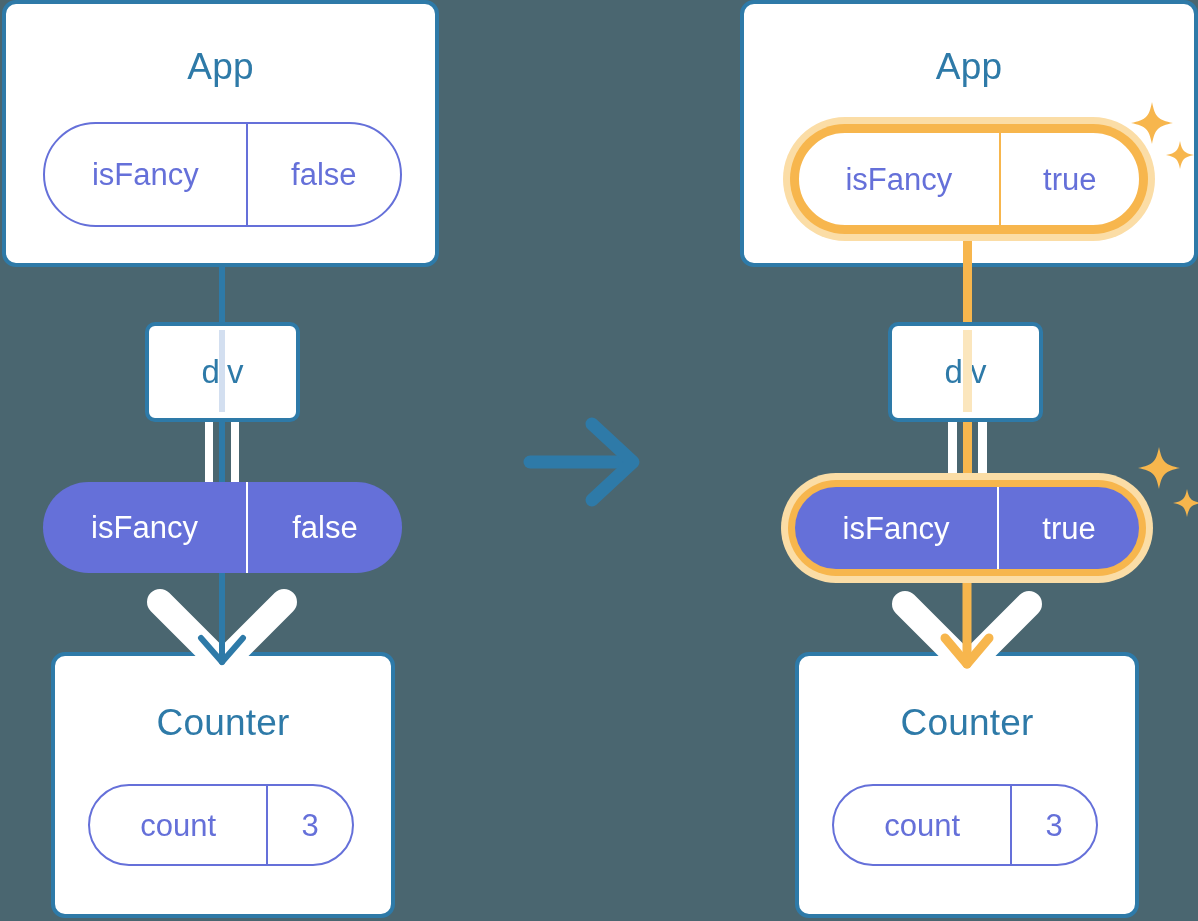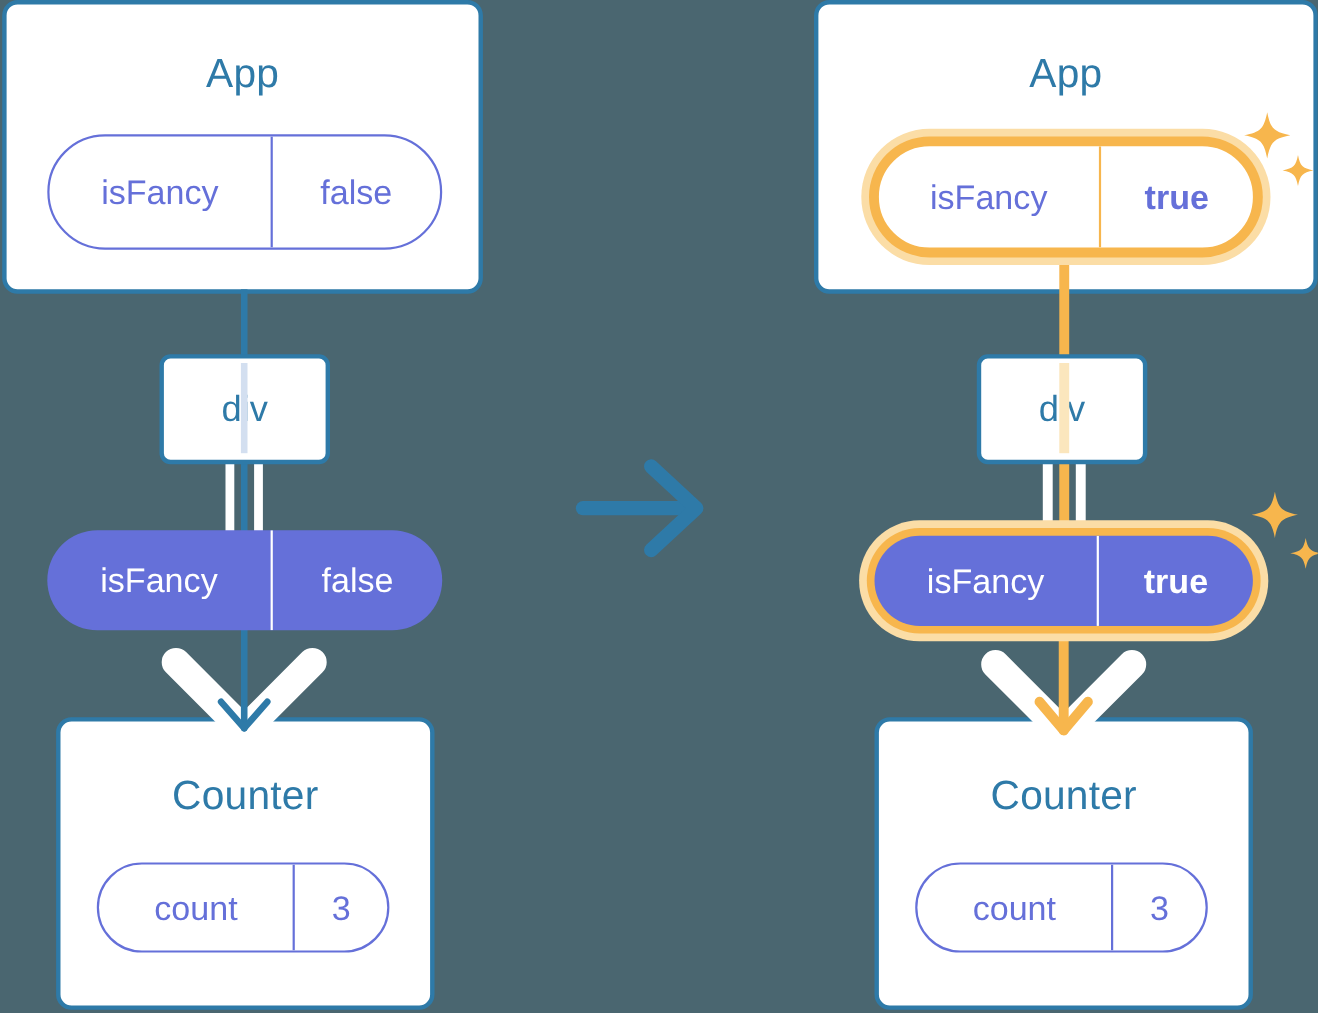--- a/index.html
+++ b/index.html
@@ -83,21 +83,21 @@
   
   .pill-hl {
     box-shadow:
       0 0 0 7px #f7b64d,
       0 0 0 14px #fbdda6;
   }
   .pill-outline.pill-hl { border-color: #f7b64d; }
   .pill-outline.pill-hl .seg.val { border-left-color: #f7b64d; }
   .pill-solid.pill-hl { border: 0; }
 
-  .seg.val.bold { font-weight: bold; }
+  .seg.val.bold { font-weight: normal; }
 
   
   .line {
     position: absolute;
     z-index: 2;
   }
   .line-blue  { background: #2e7aa8; }
   .line-amber { background: #f7b64d; }
   .line-blue-faint  { background: #d3dff0; }
   .line-amber-faint { background: #fbe6bd; }

